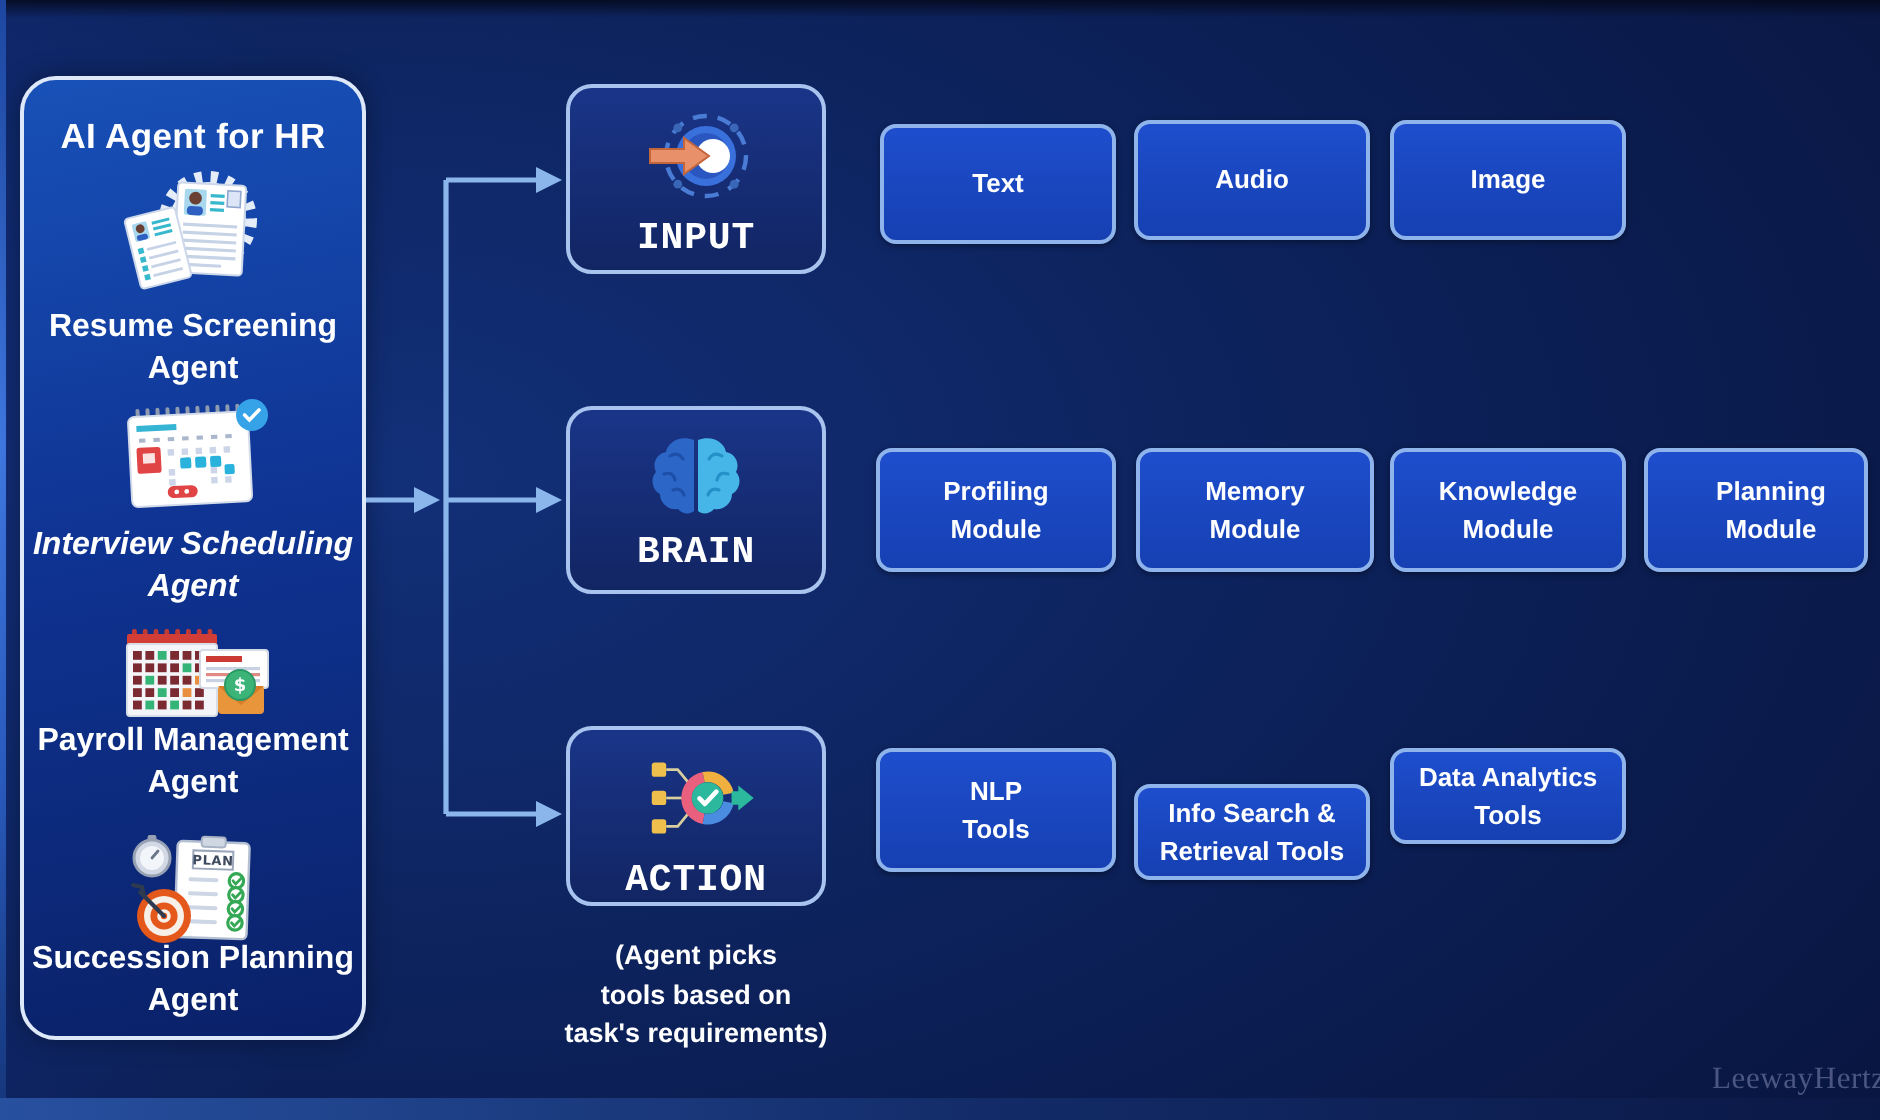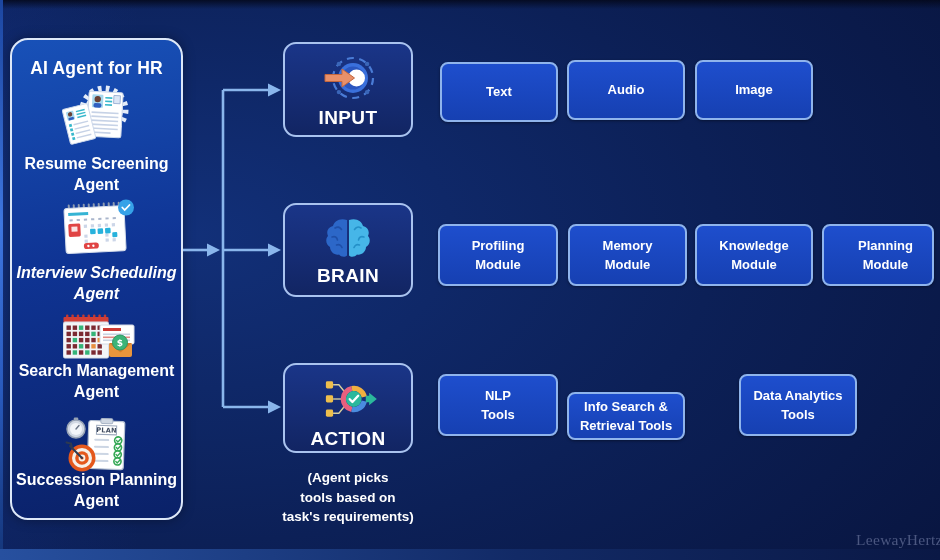--- a/index.html
+++ b/index.html
@@ -24,21 +24,21 @@
   .panel{left:10px;top:38px;width:173px;height:482px;border-radius:18px;
     border:2px solid #dde8f8;box-sizing:border-box;
     background:linear-gradient(170deg,#1851b8 0%,#0f3494 45%,#0a2168 100%);
     box-shadow:0 0 12px rgba(0,0,0,.35);}
   .panel-title{left:0;right:0;top:18px;text-align:center;font-size:17.5px;font-weight:bold;letter-spacing:.2px;}
   .agent-icon{left:0;right:0;display:flex;justify-content:center;}
   .agent-label{left:2px;right:2px;text-align:center;font-size:16px;font-weight:bold;line-height:1.32;white-space:pre-line;}
   
   .stage-box{width:130px;border-radius:13px;border:2px solid #a9c3ef;box-sizing:border-box;
     background:linear-gradient(180deg,#1a3588,#122563);
-    display:flex;flex-direction:column;align-items:center;justify-content:space-between;padding:9px 0 8px;}
+    display:flex;flex-direction:column;align-items:center;justify-content:space-between;padding:9px 0 8px;font-family:Liberation Mono, monospace;}
   .stage-label{font-size:19px;font-weight:bold;letter-spacing:.4px;}
   
   .mod{border-radius:8px;border:2px solid #8fb4ec;box-sizing:border-box;
     background:linear-gradient(180deg,#1e4ecd,#1640b2);
     display:flex;align-items:center;justify-content:center;text-align:center;
     font-size:13px;font-weight:bold;line-height:1.5;white-space:pre-line;
     box-shadow:0 1px 3px rgba(0,0,0,.4);}
   .caption{left:258px;top:468px;width:180px;text-align:center;font-size:13.5px;font-weight:bold;
     line-height:1.45;white-space:pre-line;}
   .watermark{left:856px;top:531px;width:86px;height:20px;overflow:hidden;white-space:nowrap;
@@ -210,21 +210,21 @@
         <rect x="47" y="16" width="18" height="3" fill="#cc3a34"></rect>
         <rect x="47" y="21.5" width="27" height="1.6" fill="#c8d2e2"></rect>
         <rect x="47" y="24.5" width="27" height="1.6" fill="#e08a84"></rect>
         <rect x="47" y="27.5" width="27" height="1.6" fill="#c8d2e2"></rect>
         <rect x="53" y="31" width="23" height="14" rx="2" fill="#e8953c"></rect>
         <path d="M53 31 L64.5 40.5 L76 31 Z" fill="#d87c28"></path>
         <circle cx="64" cy="30.5" r="7.5" fill="#3cb478" stroke="#2c9864"></circle>
         <text x="64" y="33.6" font-size="9" font-weight="bold" fill="#ffffff" text-anchor="middle" font-family="DejaVu Sans">$</text>
       </svg>
     </span>
-    <div class="abs agent-label" style="top:320px;">Search Management
+    <div class="abs agent-label" style="top:320px;">Payroll Management
 Agent</div>
 
     <span class="abs agent-icon" style="top:376px;">
       <svg width="80" height="58" viewBox="0 0 80 58">
         <rect x="16.8" y="1.5" width="4.4" height="3.2" rx="1" fill="#96a2b4"></rect>
         <circle cx="19" cy="13" r="9" fill="#d2d9e4" stroke="#96a2b4" stroke-width="1.5"></circle>
         <circle cx="19" cy="13" r="6" fill="#f2f5f9"></circle>
         <path d="M19 13 L22 9.5" stroke="#6b7688" stroke-width="1.4" stroke-linecap="round"></path>
         <g transform="rotate(2 48 30)">
           <rect x="31" y="5" width="36" height="48" rx="2.5" fill="#ffffff" stroke="#b4c0d2" stroke-width="1.2"></rect>
@@ -356,18 +356,18 @@
 Module</div>
   <div class="abs mod" style="left:695px;top:224px;width:118px;height:62px;">Knowledge
 Module</div>
   <div class="abs mod" style="left:822px;top:224px;width:112px;height:62px;padding-left:15px;">Planning
 Module</div>
 
   <div class="abs mod" style="left:438px;top:374px;width:120px;height:62px;">NLP
 Tools</div>
   <div class="abs mod" style="left:567px;top:392px;width:118px;height:48px;">Info Search &amp;
 Retrieval Tools</div>
-  <div class="abs mod" style="left:695px;top:374px;width:118px;height:62px;margin-left:44px;">Data Analytics
+  <div class="abs mod" style="left:695px;top:374px;width:118px;height:48px;">Data Analytics
 Tools</div>
 
   <div class="abs watermark">LeewayHertz</div>
 
 </div>
 
 </body></html>

